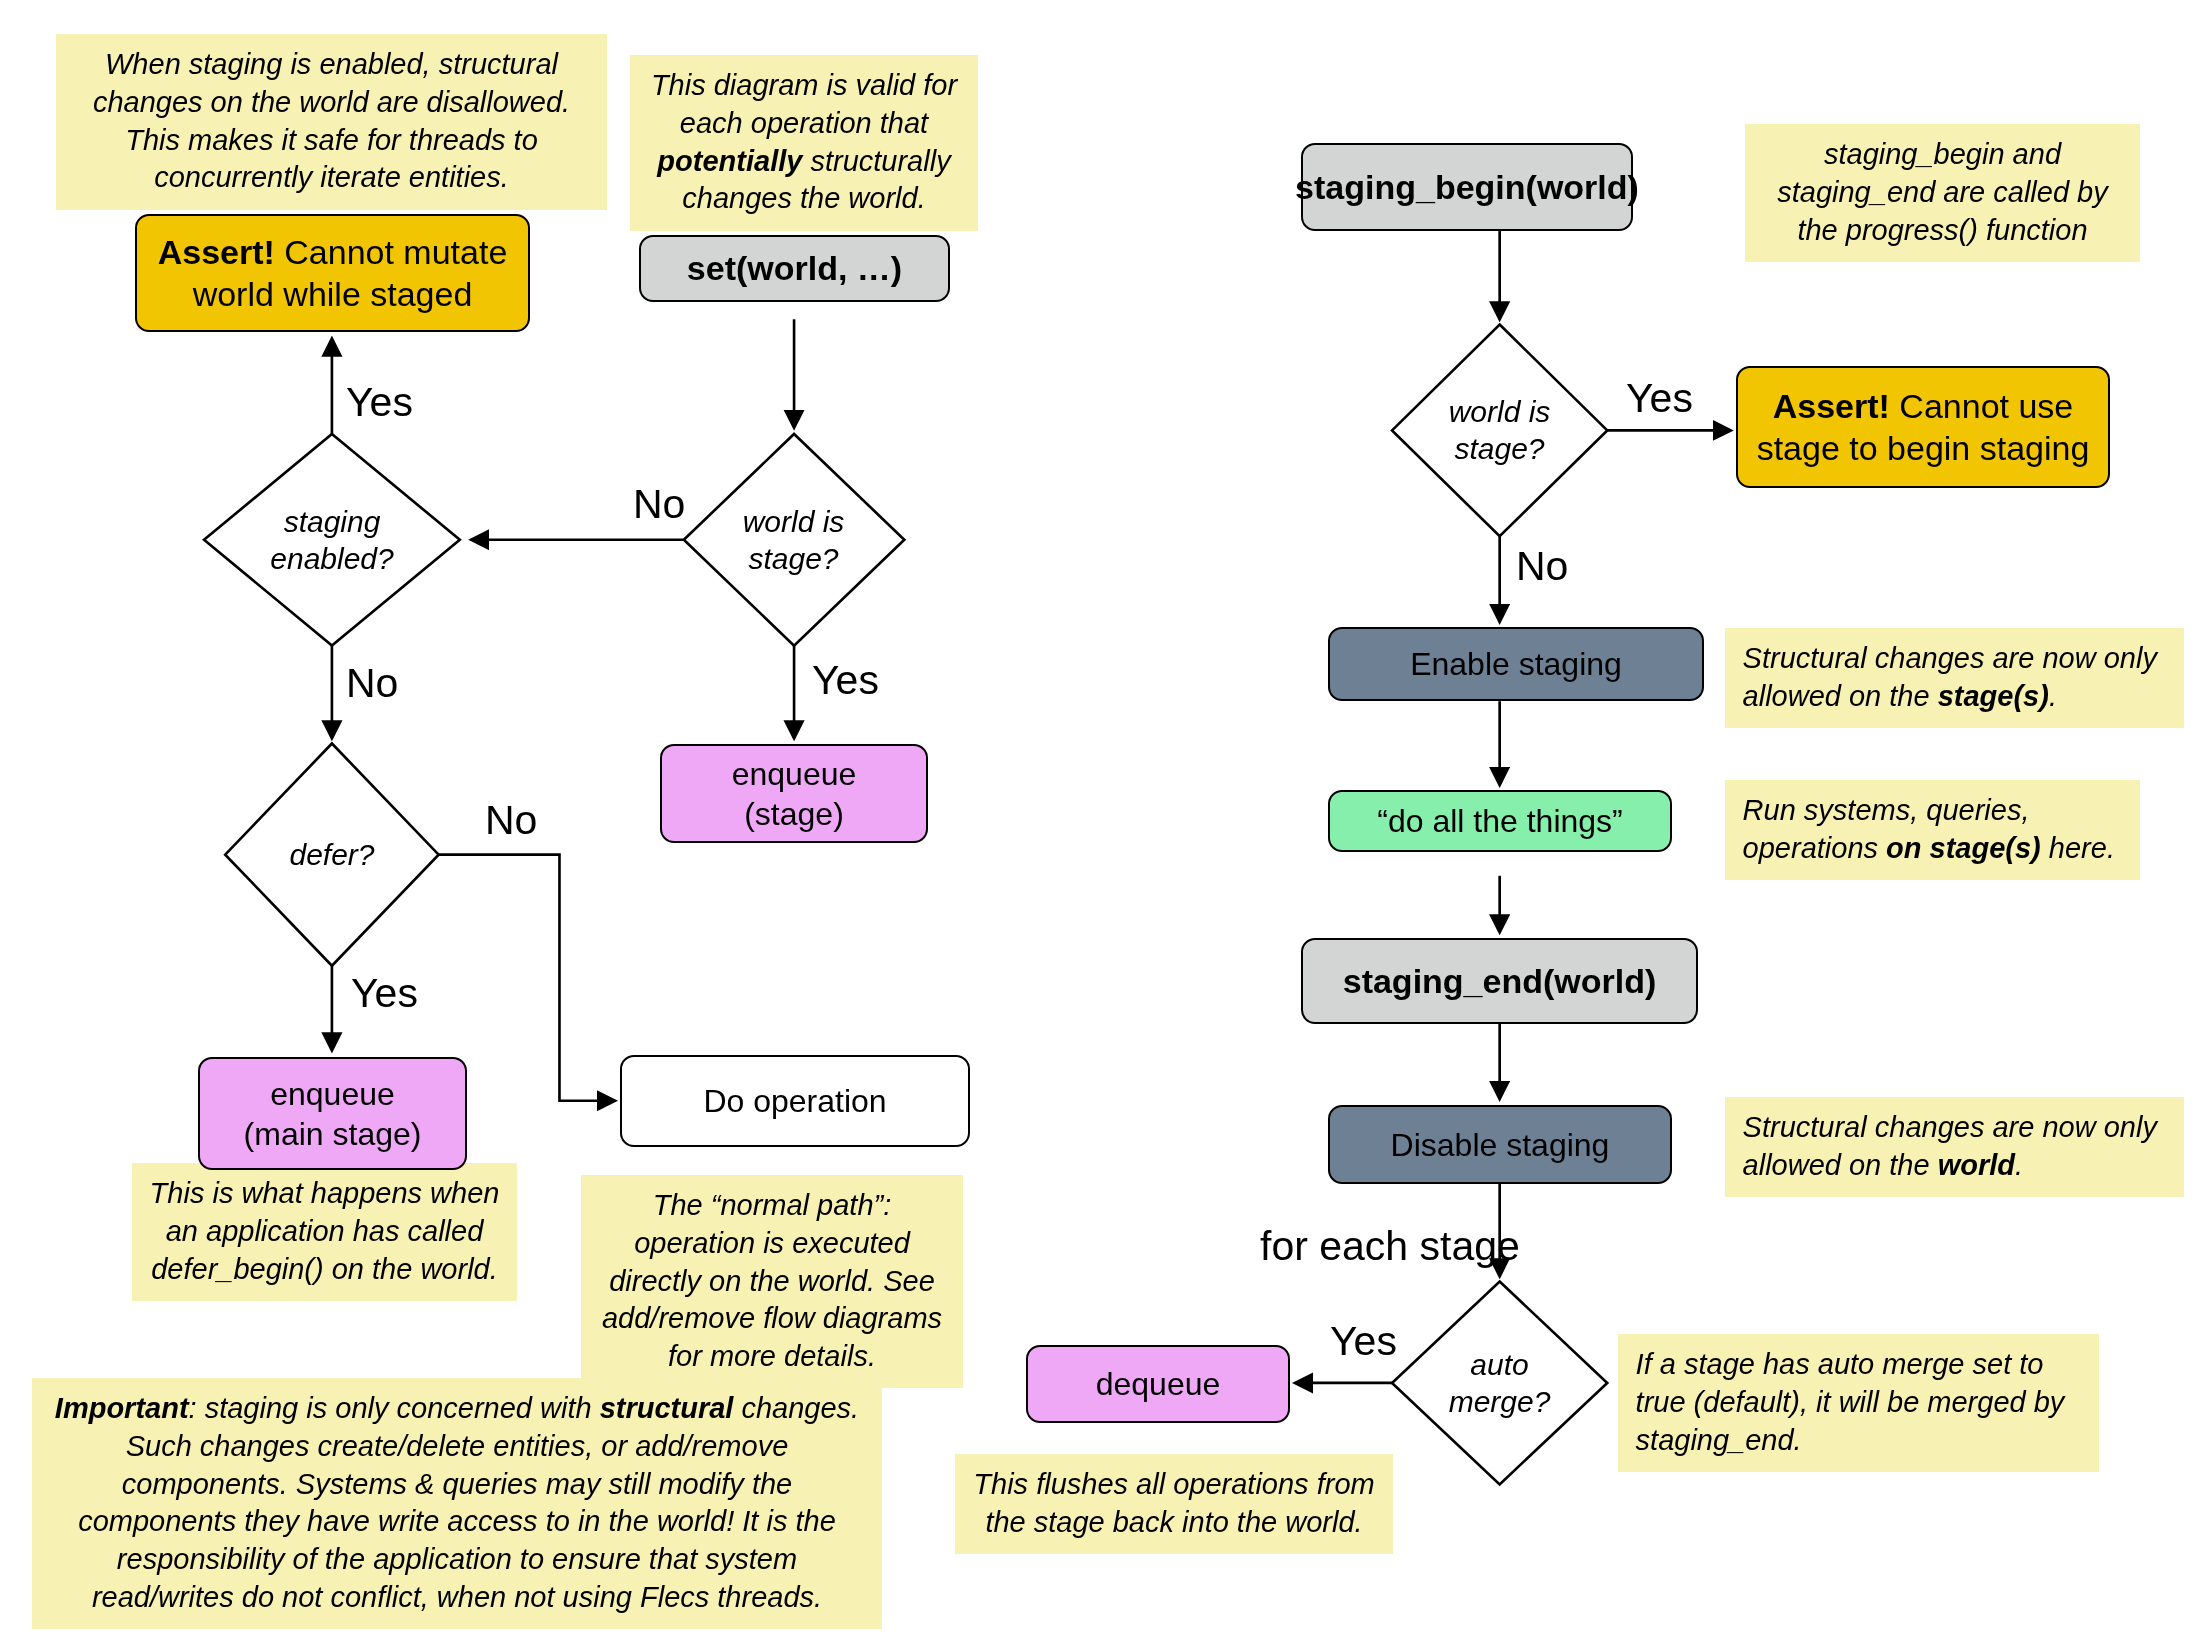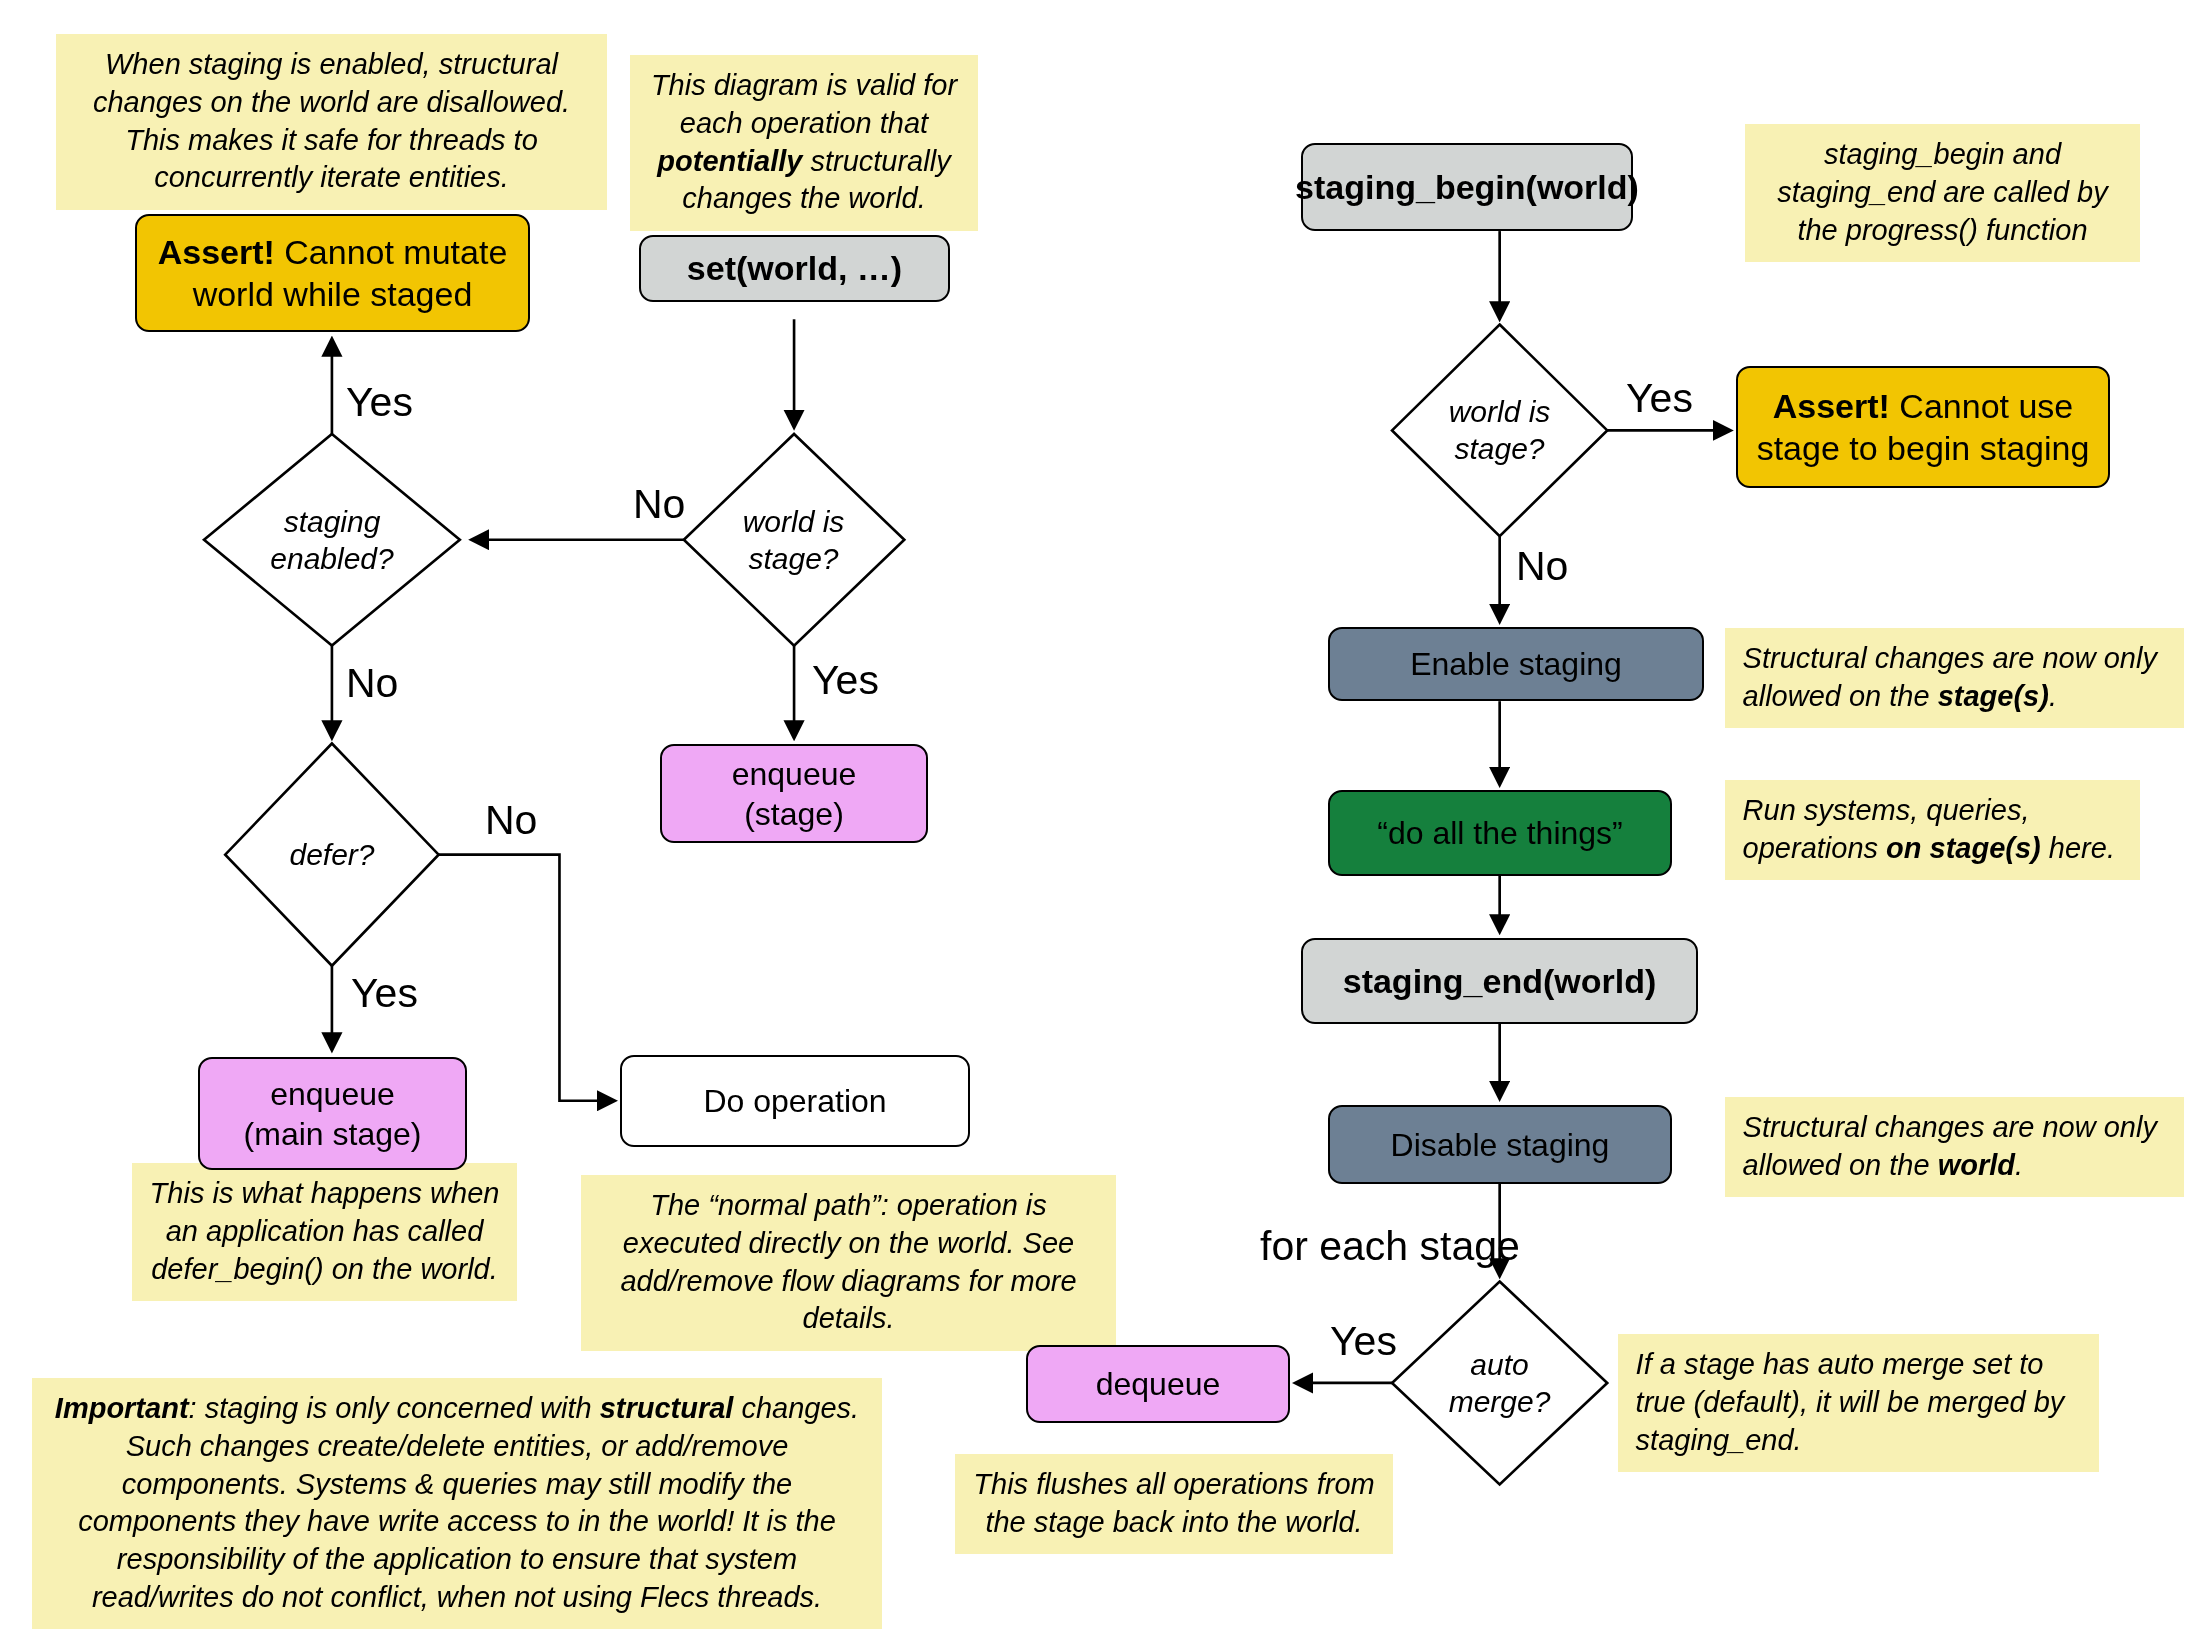--- a/index.html
+++ b/index.html
@@ -74,21 +74,21 @@
   <div class="note" style="left: 1725px; top: 1097px; width: 459px; background-color: rgb(248, 241, 180);">
     <span>Structural changes are now only allowed on the </span><span class="b">world</span><span>.</span>
   </div>
 
   <div class="note" style="left: 1618px; top: 1334px; width: 481px; background-color: rgb(248, 241, 180);">If a stage has auto merge set to true (default), it will be merged by staging_end.</div>
 
   <div class="note center" style="left: 955px; top: 1454px; width: 438px; background-color: rgb(248, 241, 180);">This flushes all operations from the stage back into the world.</div>
 
   <div class="note center" style="left: 132px; top: 1163px; width: 385px; background-color: rgb(248, 241, 180);">This is what happens when an application has called defer_begin() on the world.</div>
 
-  <div class="note center" style="left: 581px; top: 1175px; width: 535px; background-color: rgb(248, 241, 180);">The “normal path”: operation is executed directly on the world. See add/remove flow diagrams for more details.</div>
+  <div class="note center" style="left: 581px; top: 1175px; width: 382px; background-color: rgb(248, 241, 180);">The “normal path”: operation is executed directly on the world. See add/remove flow diagrams for more details.</div>
 
   <div class="note center" style="left: 32px; top: 1378px; width: 850px; background-color: rgb(248, 241, 180);">
     <span class="b">Important</span><span>: staging is only concerned with </span><span class="b">structural</span><span> changes. Such changes create/delete entities, or add/remove components. Systems &amp; queries may still modify the components they have write access to in the world! It is the responsibility of the application to ensure that system read/writes do not conflict, when not using Flecs threads.</span>
   </div>
 
   <div class="box assert" style="left: 135px; top: 214px; width: 395px; height: 118px; background-color: rgb(242, 197, 2);">
     <div class="stack"><span class="b">Assert!</span><span> Cannot mutate world while staged</span></div>
   </div>
 
   <div class="box fn" style="left: 639px; top: 235px; width: 311px; height: 67px; background-color: rgb(210, 213, 212);">set(world, …)</div>
@@ -110,21 +110,21 @@
   <div class="box" style="left: 620px; top: 1055px; width: 350px; height: 92px; background-color: rgb(255, 255, 255);">Do operation</div>
 
   <div class="box fn" style="left: 1301px; top: 143px; width: 332px; height: 88px; background-color: rgb(210, 213, 212);">staging_begin(world)</div>
 
   <div class="box assert" style="left: 1736px; top: 366px; width: 374px; height: 122px; background-color: rgb(242, 197, 2);">
     <div class="stack"><span class="b">Assert!</span><span> Cannot use stage to begin staging</span></div>
   </div>
 
   <div class="box" style="left: 1328px; top: 627px; width: 376px; height: 74px; background-color: rgb(109, 128, 148);">Enable staging</div>
 
-  <div class="box" style="left: 1328px; top: 790px; width: 344px; height: 86px; background-color: #15803d;">“do all the things”</div>
+  <div class="box" style="left: 1328px; top: 790px; width: 344px; height: 62px; background-color: #86efac;">“do all the things”</div>
 
   <div class="box fn" style="left: 1301px; top: 938px; width: 397px; height: 86px; background-color: rgb(210, 213, 212);">staging_end(world)</div>
 
   <div class="box" style="left: 1328px; top: 1105px; width: 344px; height: 79px; background-color: rgb(109, 128, 148);">Disable staging</div>
 
   <div class="box" style="left: 1026px; top: 1345px; width: 264px; height: 78px; background-color: rgb(239, 168, 245);">dequeue</div>
 
   <div class="dlabel" style="left:235px;top:496px;width:194px;height:88px;">staging enabled?</div>
   <div class="dlabel" style="left:723px;top:496px;width:141px;height:88px;">world is stage?</div>
   <div class="dlabel" style="left:270px;top:833px;width:124px;height:44px;">defer?</div>

